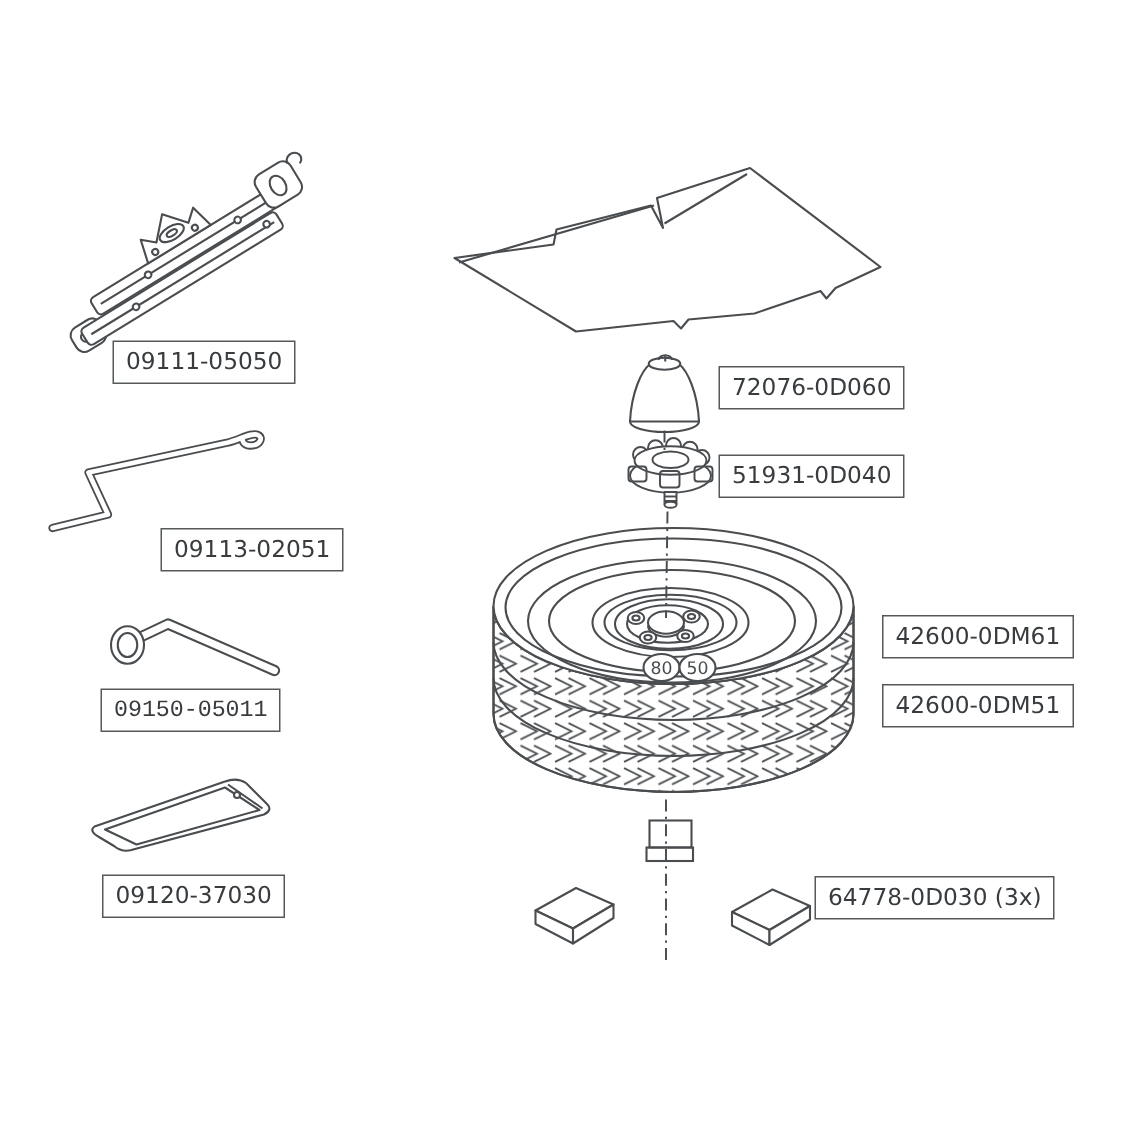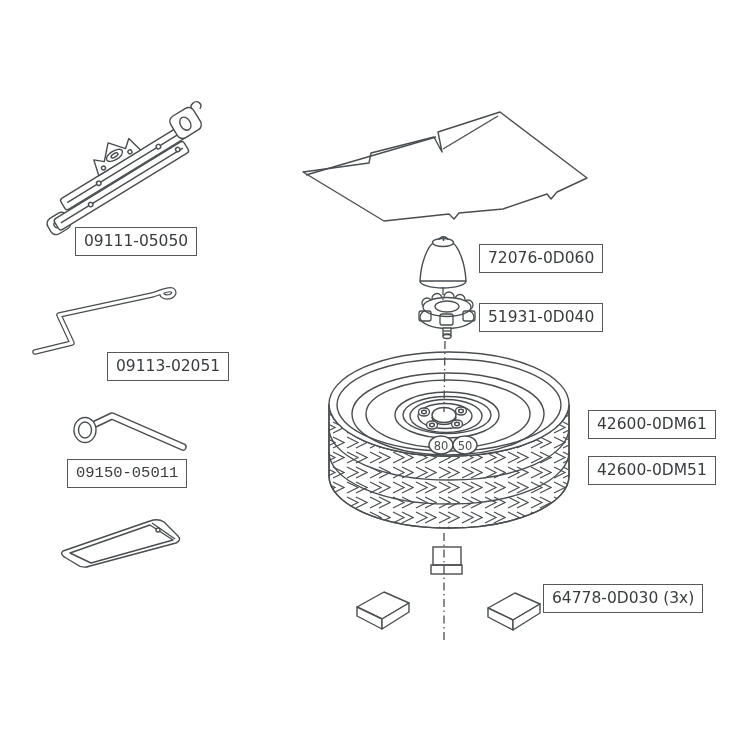--- a/index.html
+++ b/index.html
@@ -158,19 +158,20 @@
     <g stroke="#4a4d50" stroke-width="1.3" stroke-dasharray="8 3.5 1.5 3.5" fill="none">
       <line x1="443" y1="287" x2="443" y2="303"></line>
       <line x1="445" y1="341" x2="444" y2="412"></line>
       <line x1="444" y1="533" x2="444" y2="641"></line>
     </g>
   </svg>
 
   <div class="part-label" style="left:75px;top:227px;">09111-05050</div>
   <div class="part-label" style="left:107px;top:352px;">09113-02051</div>
   <div class="part-label" style="left:67px;top:459px;font-family:Liberation Mono, monospace;">09150-05011</div>
+  <div class="part-label" style="left:68px;top:583px;">09120-37030</div>
   <div class="part-label" style="left:479px;top:244px;">72076-0D060</div>
   <div class="part-label" style="left:479px;top:303px;">51931-0D040</div>
   <div class="part-label" style="left:588px;top:410px;text-align:center;">42600-0DM61</div>
   <div class="part-label" style="left:588px;top:444px;margin-top:12px;">42600-0DM51</div>
   <div class="part-label" style="left:543px;top:584px;text-align:center;">64778-0D030 (3x)</div>
 
 </div>
 
 </body></html>

